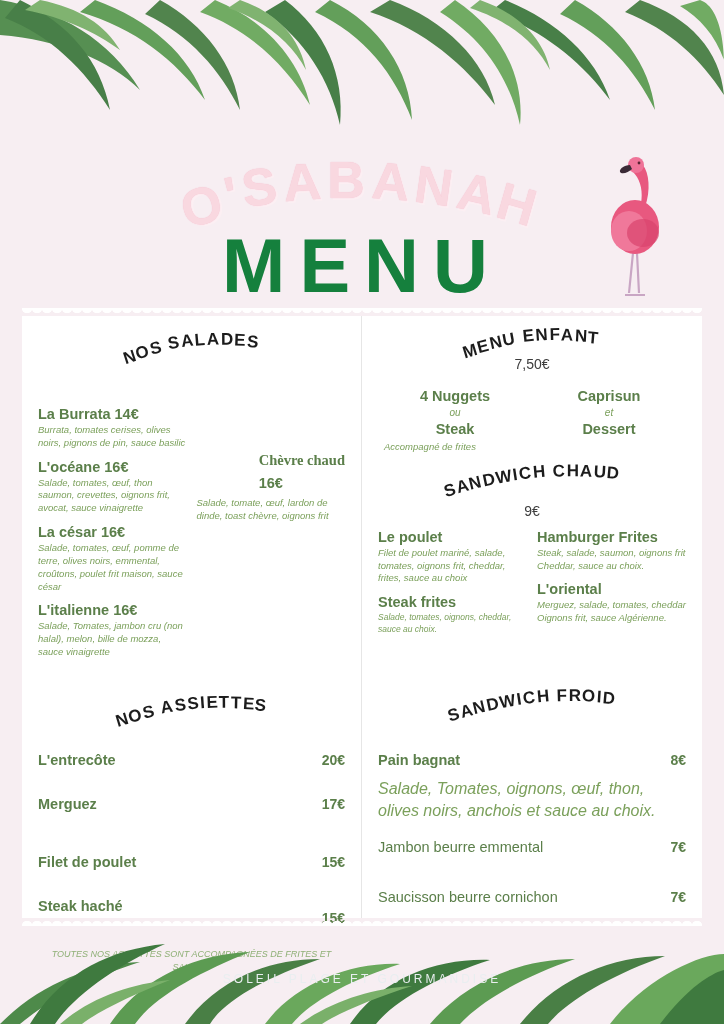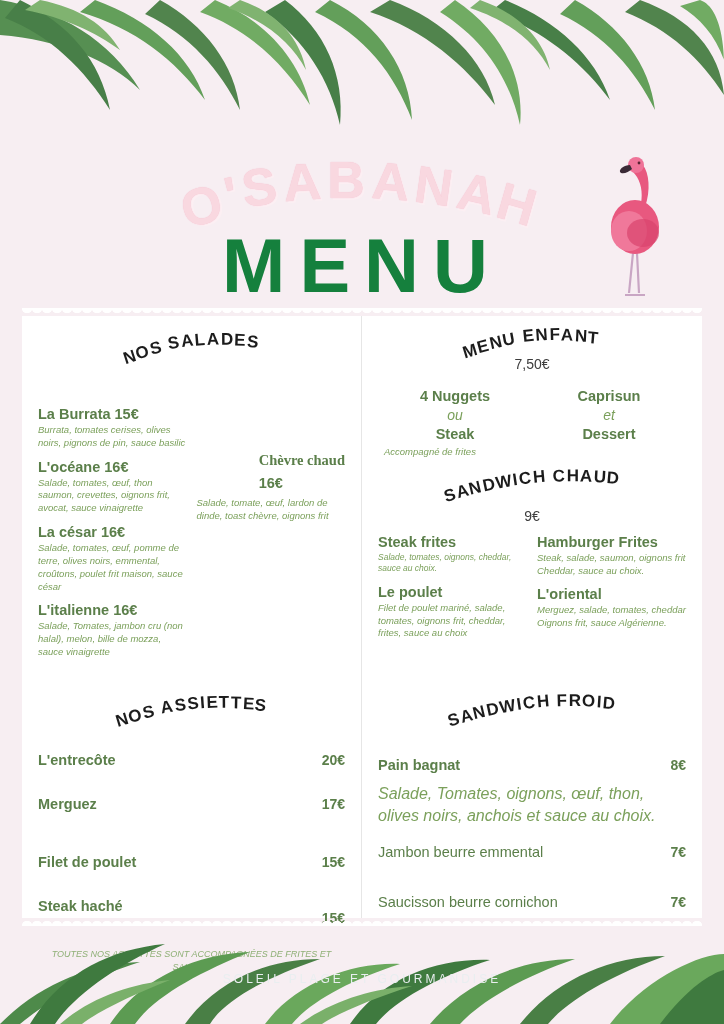--- a/index.html
+++ b/index.html
@@ -141,21 +141,21 @@
     text-align: center;
     color: #e9eef0;
     letter-spacing: 3px;
     font-size: 12px;
     z-index: 5;
   }
 
   .kid-grid { display: flex; justify-content: space-around; text-align: center; }
   .kid-col { flex: 1; }
   .kid-main { color: #5b7f4a; font-weight: bold; font-size: 14.5px; }
-  .kid-sep { color: #7ba05b; font-size: 14px; font-style: italic; margin: 3px 0; }
+  .kid-sep { color: #7ba05b; font-size: 10px; font-style: italic; margin: 3px 0; }
 </style>
 </head>
 <body>
 
 <div class="foliage foliage-top">
   <svg width="724" height="170" viewBox="0 0 724 170">
     <g fill="#4e8a4a" opacity="0.95">
       <path d="M0,0 C60,10 110,40 140,90 C110,60 60,40 0,35 Z"></path>
       <path d="M20,0 C70,25 100,60 110,110 C85,70 50,35 5,18 Z" fill="#3f7a3f"></path>
       <path d="M95,0 C150,20 190,55 205,100 C175,60 135,28 80,12 Z" fill="#5c9b52"></path>
@@ -199,21 +199,21 @@
 
   <div class="col col-left">
 
     <div class="arch" style="margin-top:12px;">
       <span style="transform:rotate(-7deg) translateY(3px)"><span style="display: inline-block; transform: rotate(-11deg) translateY(9px);">N</span><span style="display: inline-block; transform: rotate(-8.8deg) translateY(5.76px);">O</span><span style="display: inline-block; transform: rotate(-6.6deg) translateY(3.24px);">S</span><span style="display: inline-block; transform: rotate(-4.4deg) translateY(1.44px);">&nbsp;</span><span style="display: inline-block; transform: rotate(-2.2deg) translateY(0.36px);">S</span><span style="display: inline-block; transform: rotate(0deg) translateY(0px);">A</span><span style="display: inline-block; transform: rotate(2.2deg) translateY(0.36px);">L</span><span style="display: inline-block; transform: rotate(4.4deg) translateY(1.44px);">A</span><span style="display: inline-block; transform: rotate(6.6deg) translateY(3.24px);">D</span><span style="display: inline-block; transform: rotate(8.8deg) translateY(5.76px);">E</span><span style="display: inline-block; transform: rotate(11deg) translateY(9px);">S</span></span>
     </div>
 
     <div class="two-col" style="margin-top:44px;">
       <div>
         <div>
-          <p class="item-name">La Burrata  15€</p>
+          <p class="item-name">La Burrata  14€</p>
           <p class="item-desc">Burrata, tomates cerises, olives noirs, pignons de pin, sauce basilic</p>
         </div>
         <div>
           <p class="item-name">L'océane 16€</p>
           <p class="item-desc">Salade, tomates, œuf, thon saumon, crevettes, oignons frit, avocat, sauce vinaigrette</p>
         </div>
         <div>
           <p class="item-name">La césar 16€</p>
           <p class="item-desc">Salade, tomates, œuf, pomme de terre, olives noirs, emmental, croûtons, poulet frit maison, sauce césar</p>
         </div>
@@ -278,26 +278,26 @@
     <p class="item-desc" style="text-align:left;margin-top:4px;padding-left:6px;">Accompagné de frites</p>
 
     <div class="arch" style="margin-top:2px;">
       <span style="transform:rotate(-6deg)"><span style="display: inline-block; transform: rotate(-11deg) translateY(9px);">S</span><span style="display: inline-block; transform: rotate(-9.30769deg) translateY(6.44379px);">A</span><span style="display: inline-block; transform: rotate(-7.61538deg) translateY(4.31361px);">N</span><span style="display: inline-block; transform: rotate(-5.92308deg) translateY(2.60947px);">D</span><span style="display: inline-block; transform: rotate(-4.23077deg) translateY(1.33136px);">W</span><span style="display: inline-block; transform: rotate(-2.53846deg) translateY(0.47929px);">I</span><span style="display: inline-block; transform: rotate(-0.846154deg) translateY(0.0532544px);">C</span><span style="display: inline-block; transform: rotate(0.846154deg) translateY(0.0532544px);">H</span><span style="display: inline-block; transform: rotate(2.53846deg) translateY(0.47929px);">&nbsp;</span><span style="display: inline-block; transform: rotate(4.23077deg) translateY(1.33136px);">C</span><span style="display: inline-block; transform: rotate(5.92308deg) translateY(2.60947px);">H</span><span style="display: inline-block; transform: rotate(7.61538deg) translateY(4.31361px);">A</span><span style="display: inline-block; transform: rotate(9.30769deg) translateY(6.44379px);">U</span><span style="display: inline-block; transform: rotate(11deg) translateY(9px);">D</span></span>
     </div>
     <div class="price-center" style="margin-top:6px;">9€</div>
 
     <div class="two-col" style="margin-top:10px;">
       <div>
         <div>
+          <p class="item-name">Le poulet</p>
+          <p class="item-desc">Filet de poulet mariné, salade, tomates, oignons frit, cheddar, frites, sauce au choix</p>
+        </div>
+        <div>
           <p class="item-name">Steak frites</p>
           <p class="item-desc" style="font-size:8.5px;">Salade, tomates, oignons, cheddar, sauce au choix.</p>
-        </div>
-        <div>
-          <p class="item-name">Le poulet</p>
-          <p class="item-desc">Filet de poulet mariné, salade, tomates, oignons frit, cheddar, frites, sauce au choix</p>
         </div>
       </div>
       <div>
         <div>
           <p class="item-name">Hamburger Frites</p>
           <p class="item-desc">Steak, salade, saumon, oignons frit Cheddar, sauce au choix.</p>
         </div>
         <div>
           <p class="item-name">L'oriental</p>
           <p class="item-desc">Merguez, salade, tomates, cheddar Oignons frit, sauce Algérienne.</p>

